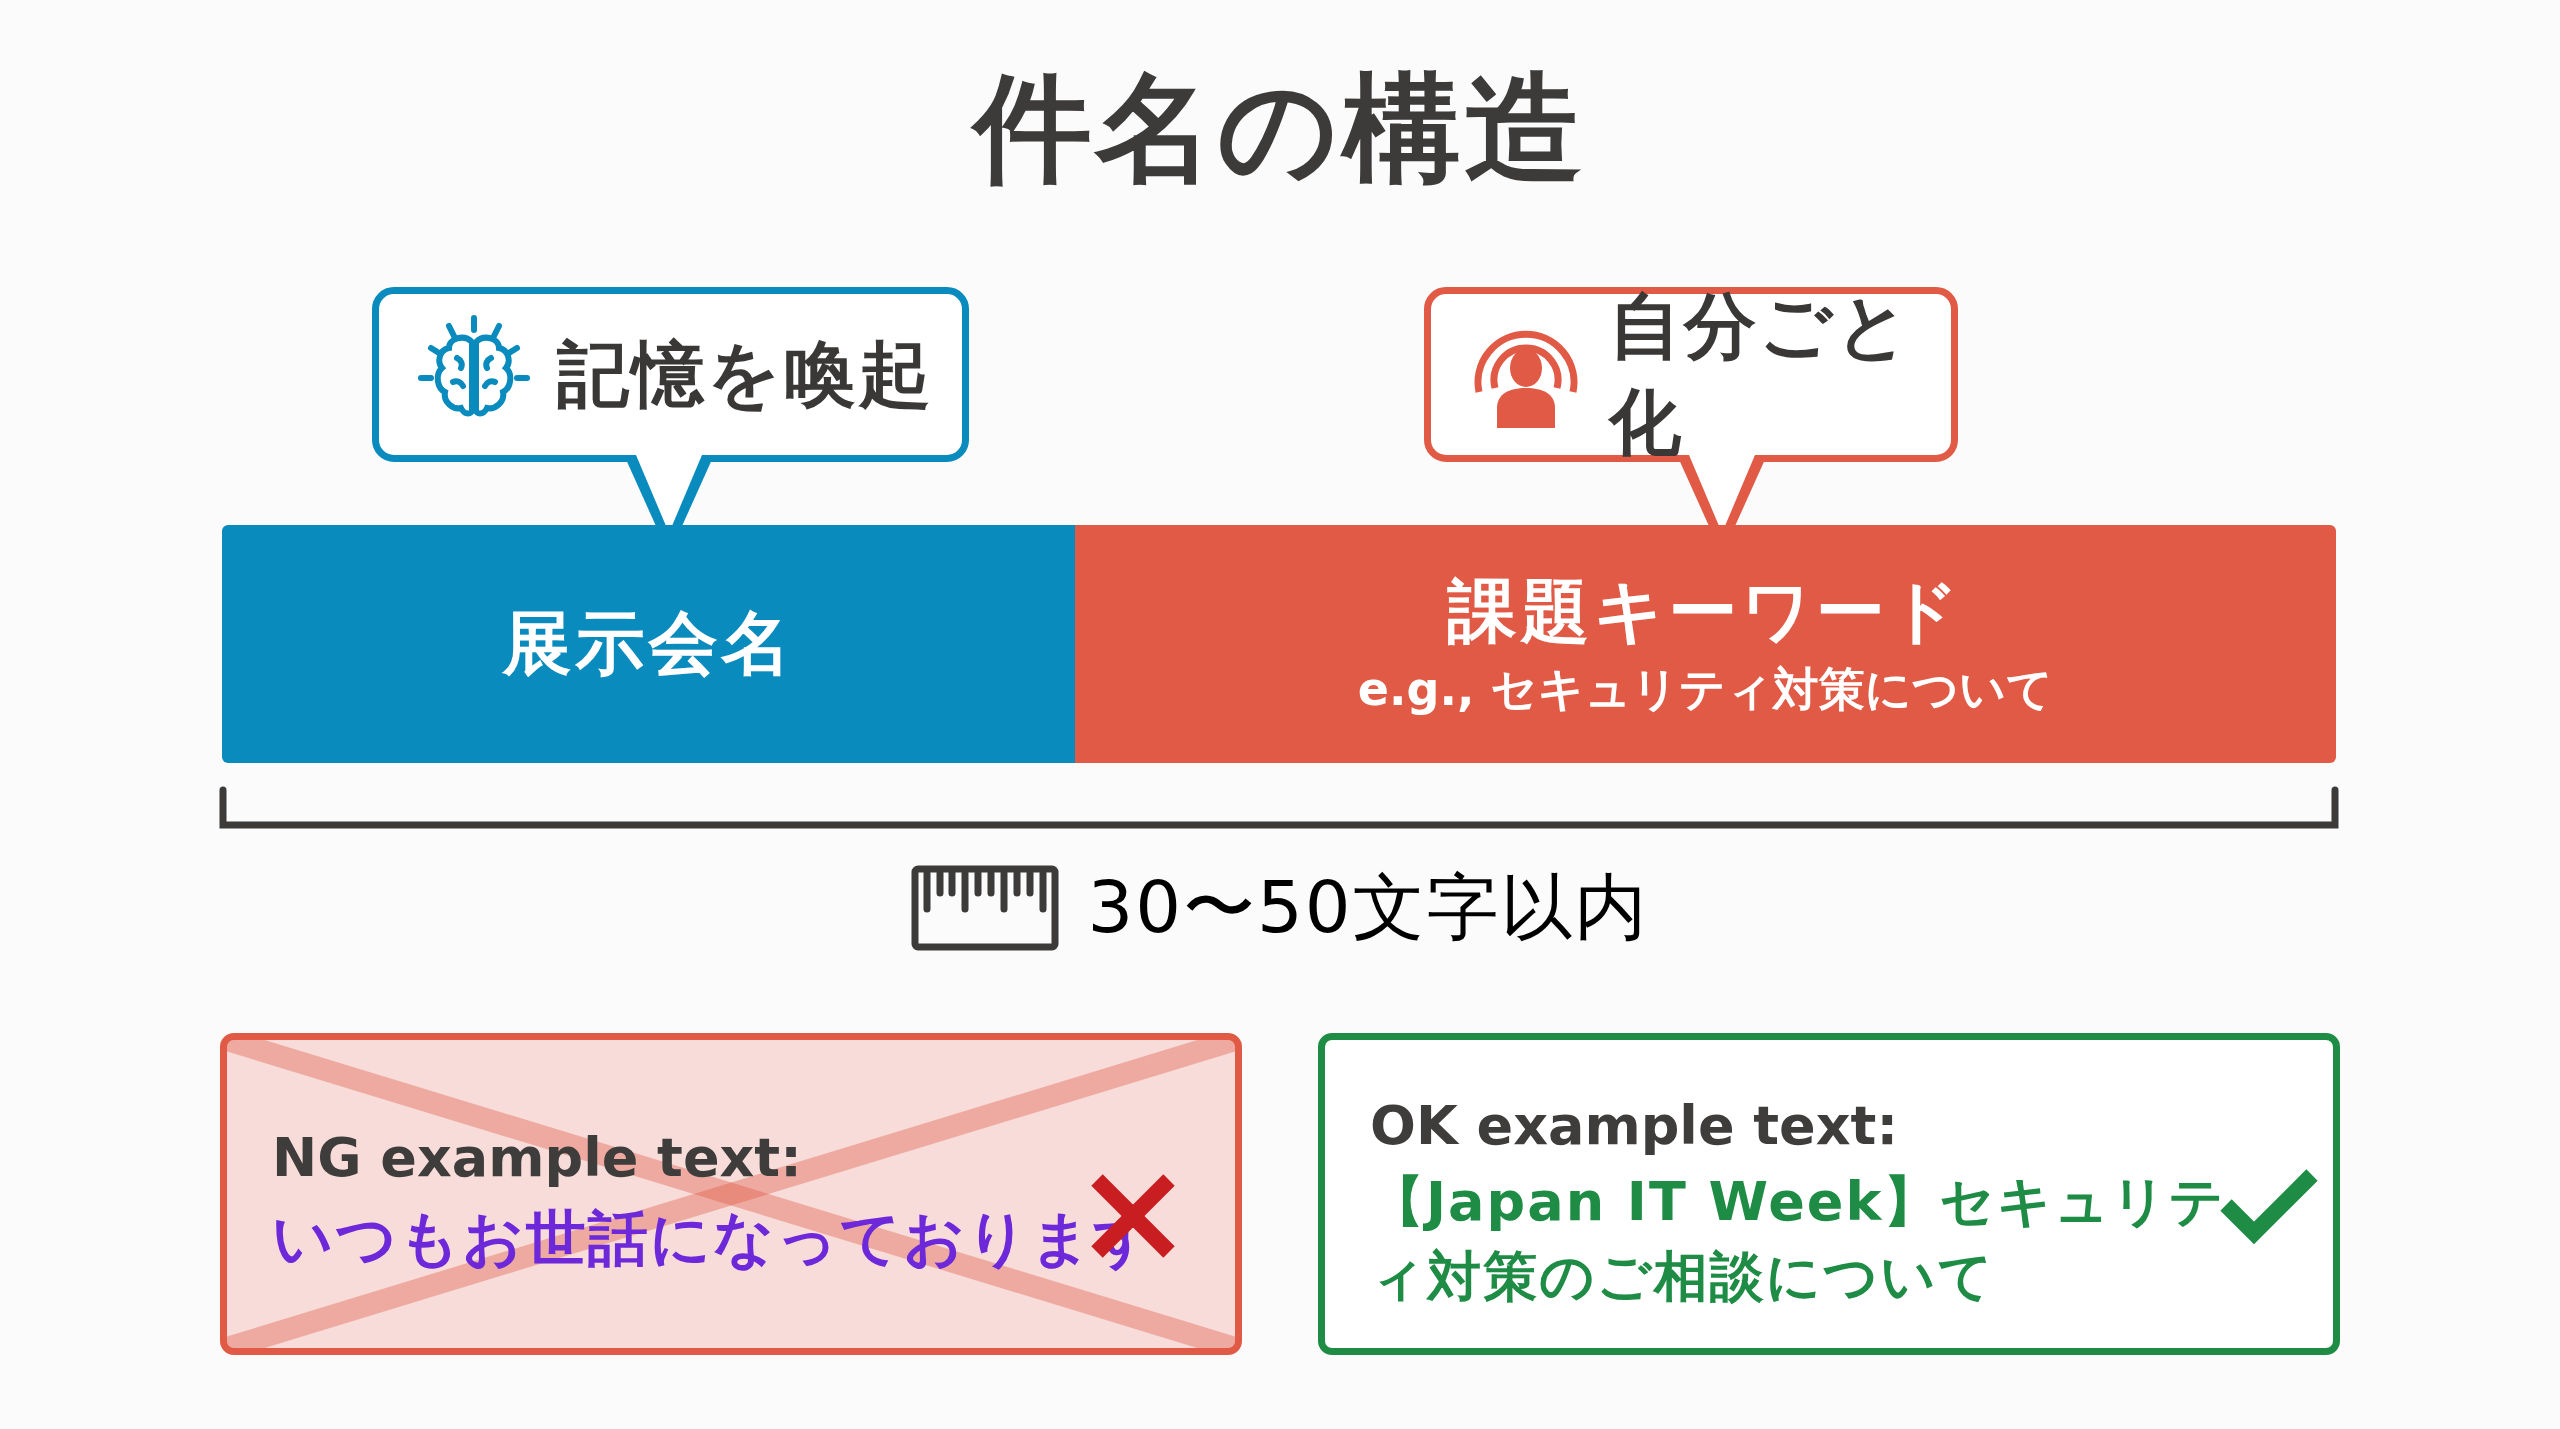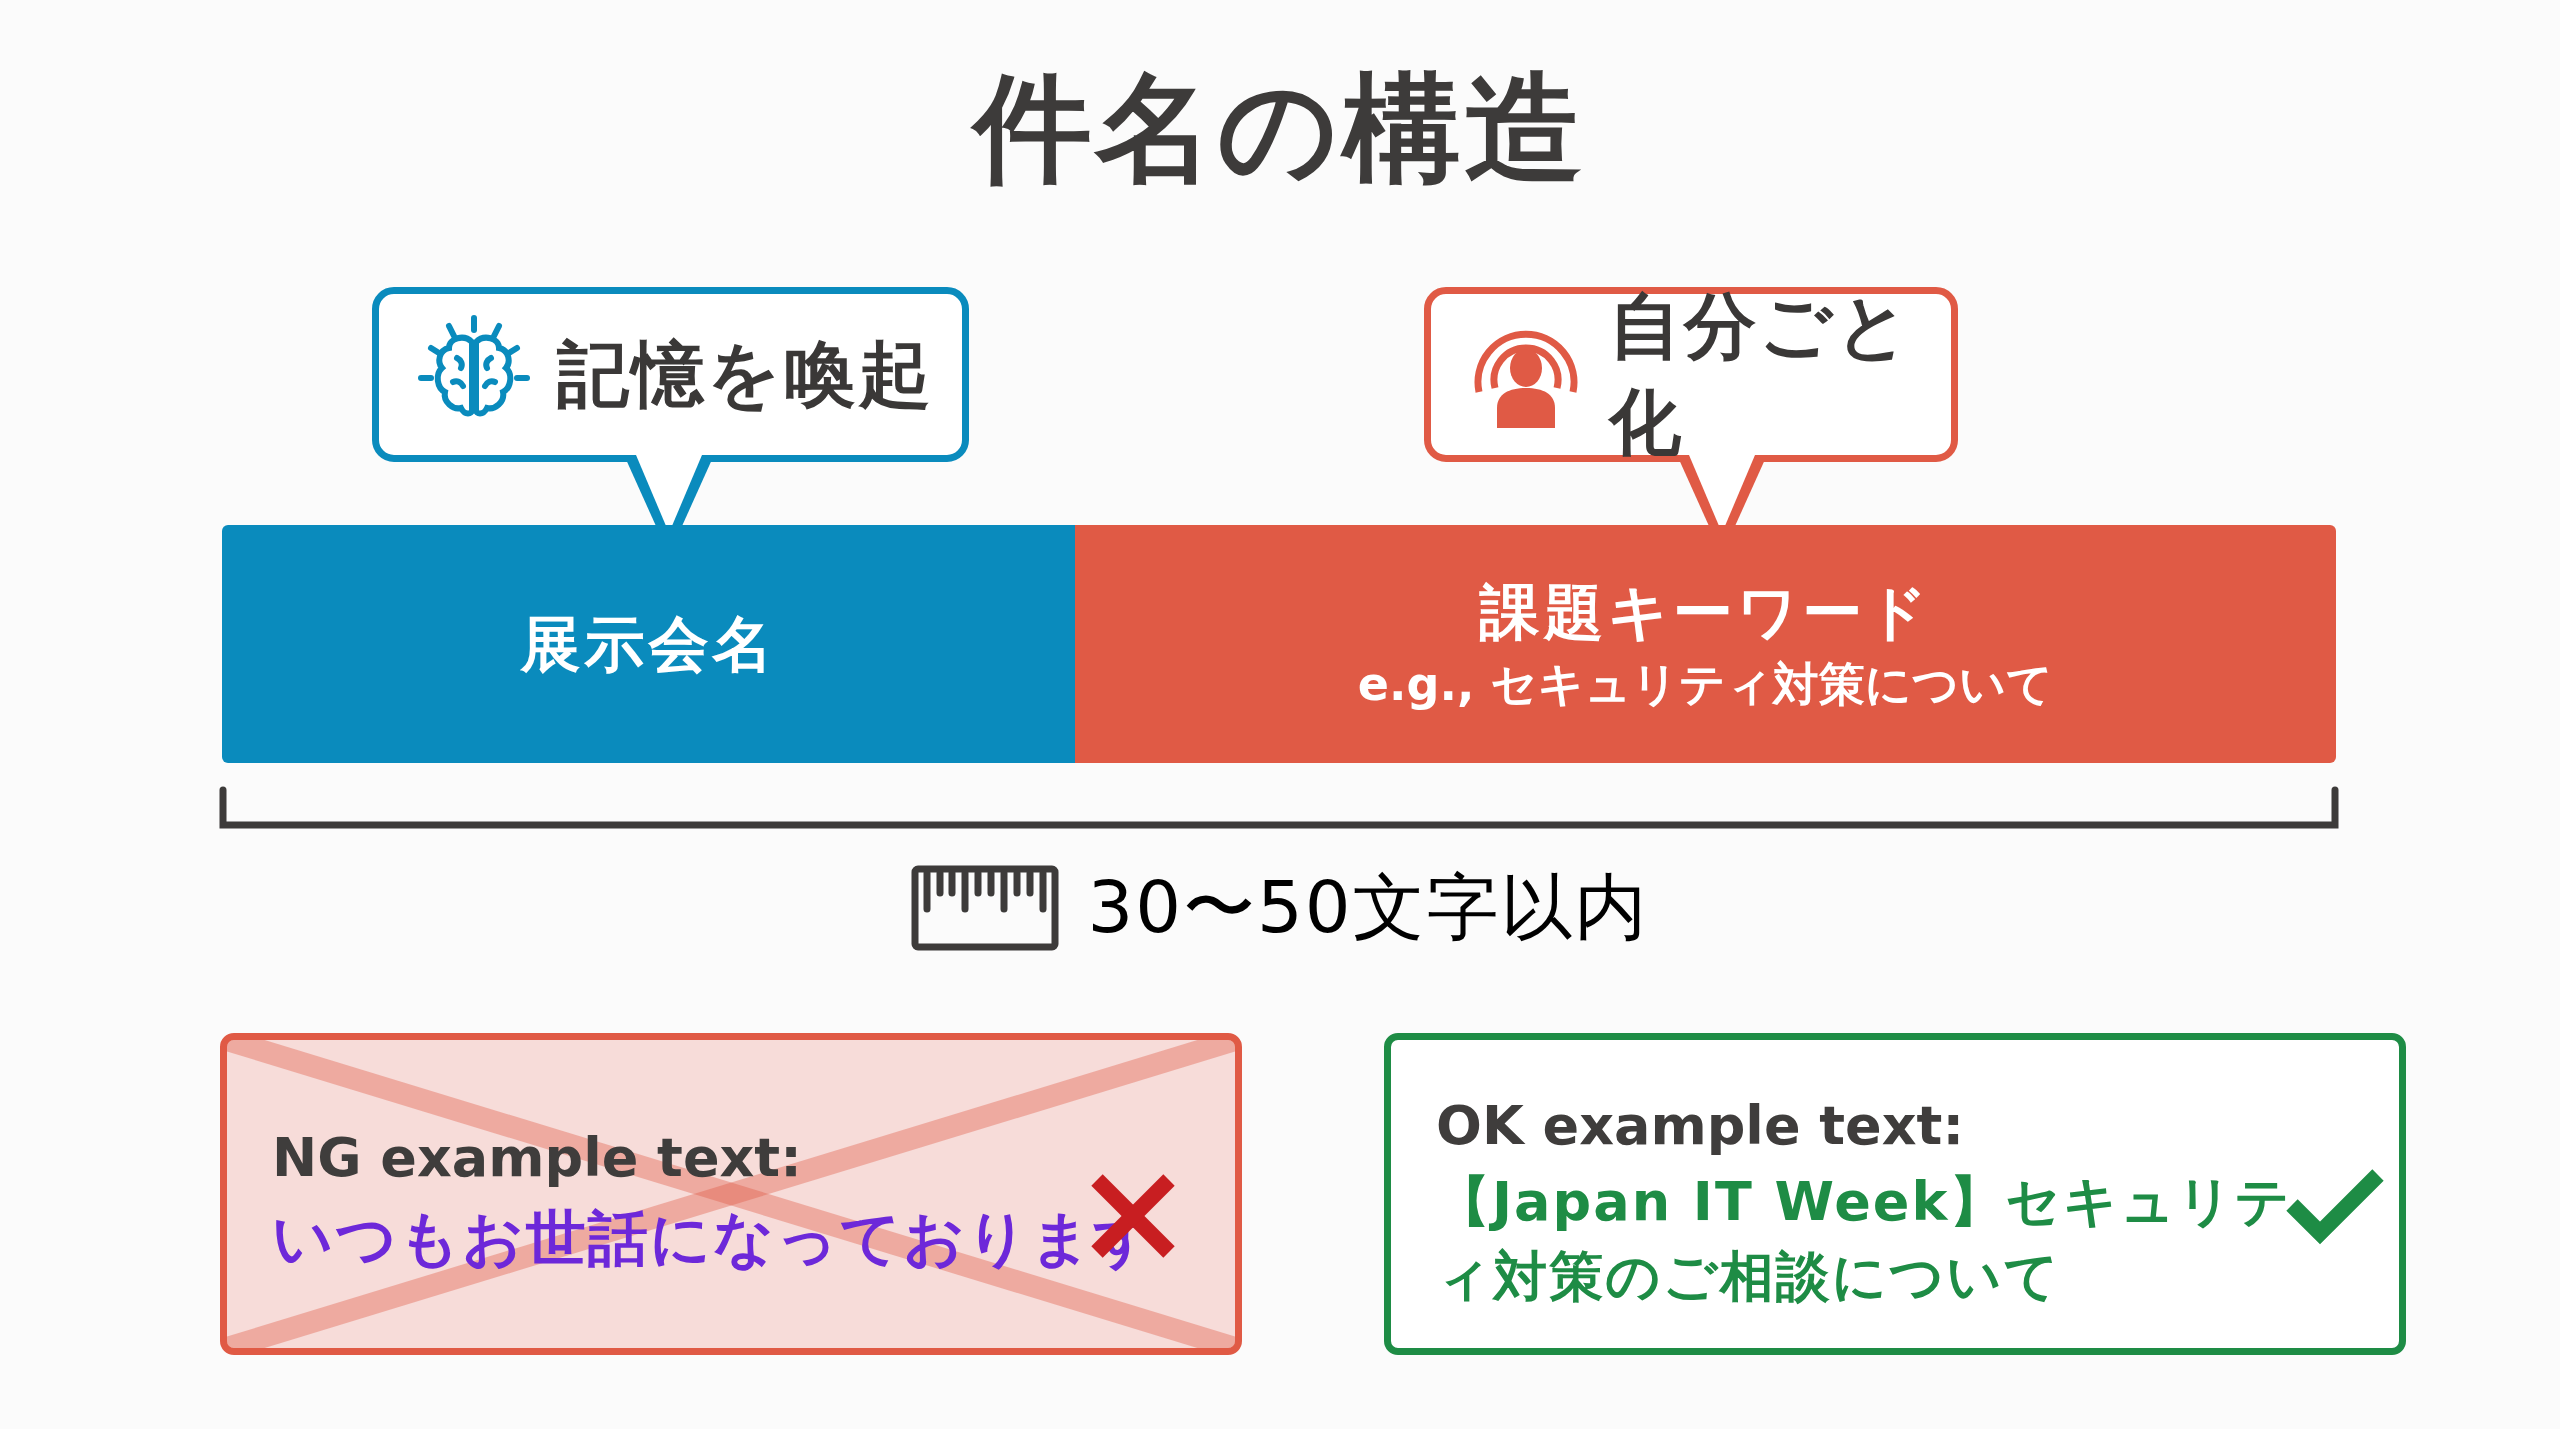--- a/index.html
+++ b/index.html
@@ -25,35 +25,35 @@
   .bubble .label { font-size: 72px; font-weight: bold; color: #3a3837; letter-spacing: 3px; }
   .bubble .icon { width: 130px; height: 130px; margin-left: 30px; margin-right: 18px; flex: none; }
   .tail { position: absolute; top: 455px; width: 90px; height: 105px; }
   .bar {
     position: absolute; top: 525px; height: 238px;
     display: flex; flex-direction: column; align-items: center; justify-content: center;
     color: #fff;
   }
   .bar.blue { left: 222px; width: 853px; background: #0a8bbd; border-radius: 6px 0 0 6px; }
   .bar.red  { left: 1075px; width: 1261px; background: #e05a45; border-radius: 0 6px 6px 0; }
-  .bar .main { font-size: 60px; font-weight: bold; letter-spacing: 4px; line-height: 1.1; }
+  .bar .main { font-size: 69px; font-weight: bold; letter-spacing: 4px; line-height: 1.1; }
   .bar .sub { font-size: 46px; font-weight: bold; margin-top: 14px; line-height: 1.1; }
   .bracket { position: absolute; left: 218px; top: 785px; width: 2122px; height: 50px; }
   .limit {
     position: absolute; top: 860px; left: 0; width: 2560px;
     display: flex; justify-content: center; align-items: center;
   }
   .limit .ruler { width: 148px; height: 86px; margin-right: 28px; }
   .limit .text { font-size: 72px; font-weight: normal; color: #000000; letter-spacing: 2px; }
   .example {
     position: absolute; top: 1033px; height: 322px; box-sizing: border-box;
     border: 7px solid; border-radius: 14px; overflow: hidden;
   }
   .example.ng { left: 220px; width: 1022px; background: #f7dcd9; border-color: #e05a45; }
-  .example.ok { left: 1384px; width: 1022px; background: #ffffff; border-color: #1e8c45; padding-left: 11px; }
+  .example.ok { left: 1318px; width: 1022px; background: #ffffff; border-color: #1e8c45; padding-left: 11px; }
   .example .cross-lines { position: absolute; left: 0; top: 0; width: 100%; height: 100%; }
   .example .content { position: absolute; left: 45px; }
   .example.ng .content { top: 80px; }
   .example.ok .content { top: 48px; }
   .example .head { font-size: 54px; font-weight: bold; color: #3f3d3c; line-height: 1.4; }
   .example.ng .body { font-size: 60px; font-weight: bold; color: #6d28d9; line-height: 1.4; letter-spacing: 2px; }
   .example.ok .body { font-size: 54px; font-weight: bold; color: #1e8c45; line-height: 1.4; letter-spacing: 2px; width: 860px; }
   .mark { position: absolute; }
   .example.ng .mark { left: 860px; top: 130px; width: 92px; height: 92px; }
   .example.ok .mark { left: 893px; top: 125px; width: 100px; height: 80px; }

